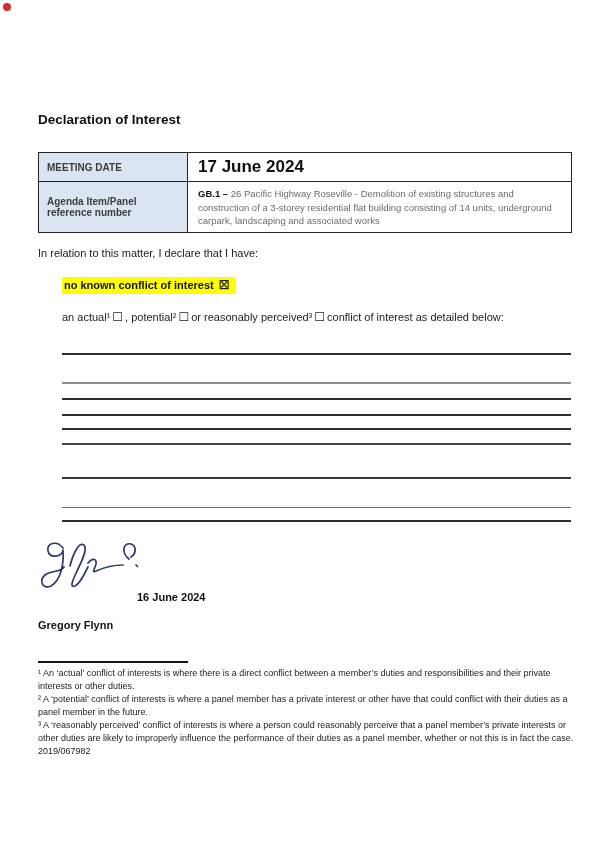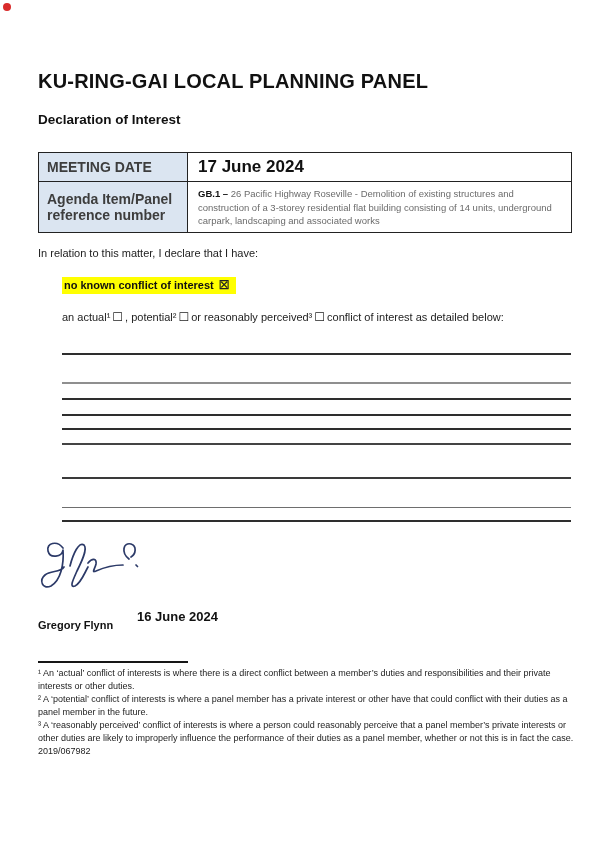--- a/index.html
+++ b/index.html
@@ -11,55 +11,54 @@
   .rec-dot { position:absolute; left:3px; top:3px; width:8px; height:8px;
     border-radius:50%; background:#d92b2b; }
   .doc-title { position:absolute; left:38px; top:70px; margin:0;
     font-size:20px; font-weight:bold; letter-spacing:0.2px; color:#111; }
   .doc-subtitle { position:absolute; left:38px; top:112px; margin:0;
     font-size:13.5px; font-weight:bold; color:#111; }
 
   table.meeting { position:absolute; left:38px; top:152px; width:534px;
     border-collapse:collapse; table-layout:fixed; }
   table.meeting td { border:1.5px solid #222; vertical-align:middle; }
-  td.lbl { width:132px; font-size:14px; font-weight:bold; color:#3d3d3d;
+  td.lbl { width:132px; font-size:10px; font-weight:bold; color:#3d3d3d;
     padding:4px 8px; }
   td.val { padding:4px 10px; }
   .date-val { font-size:17px; font-weight:bold; color:#111; }
   td.agenda-val { vertical-align:top; padding-top:5px; font-size:9.5px;
     line-height:13.5px; }
   .agenda-code { font-weight:bold; color:#111; }
   .agenda-desc { color:#6b6b6b; }
 
   .intro { position:absolute; left:38px; top:247px; margin:0; font-size:11px; color:#222; }
   .no-conflict { position:absolute; left:62px; top:278px; font-size:11px; color:#111; }
   .hl { padding:2px 4px 3px 2px; }
   .options { position:absolute; left:62px; top:310px; font-size:11px; color:#222; white-space:nowrap; }
   .cb { font-size:12px; margin:0 2px; color:#222; }
 
   .rline { position:absolute; left:62px; width:509px; background:#2e2e2e; }
 
   .sig-svg { position:absolute; left:36px; top:536px; }
-  .sig-date { position:absolute; left:137px; top:609px; font-size:13px; font-weight:bold; color:#111; }
+  .sig-date { position:absolute; left:137px; top:591px; font-size:11px; font-weight:bold; color:#111; }
   .sig-name { position:absolute; left:38px; top:619px; font-size:11px; font-weight:bold; color:#111; }
 
   .fn-sep { position:absolute; left:38px; top:661px; width:150px; height:2px; background:#161616; }
   .footnotes { position:absolute; left:38px; top:667px; width:538px;
     font-size:9px; line-height:13px; color:#1c1c1c; }
   .footnotes p { margin:0; }
   .ref-num { color:#1c1c1c; }
 </style>
 </head>
 <body>
 
 <div class="page">
 
   <div class="rec-dot"></div>
 
-  <h1 class="doc-title">KU-RING-GAI LOCAL PLANNING PANEL</h1>
   <h2 class="doc-subtitle">Declaration of Interest</h2>
 
   <table class="meeting">
     <tbody>
         <tr>
       <td class="lbl" style="background-color: rgb(219, 229, 241);">MEETING DATE</td>
       <td class="val date-val">17 June 2024</td>
     </tr>
     <tr>
       <td class="lbl" style="background-color: rgb(219, 229, 241);">Agenda Item/Panel reference number</td>

